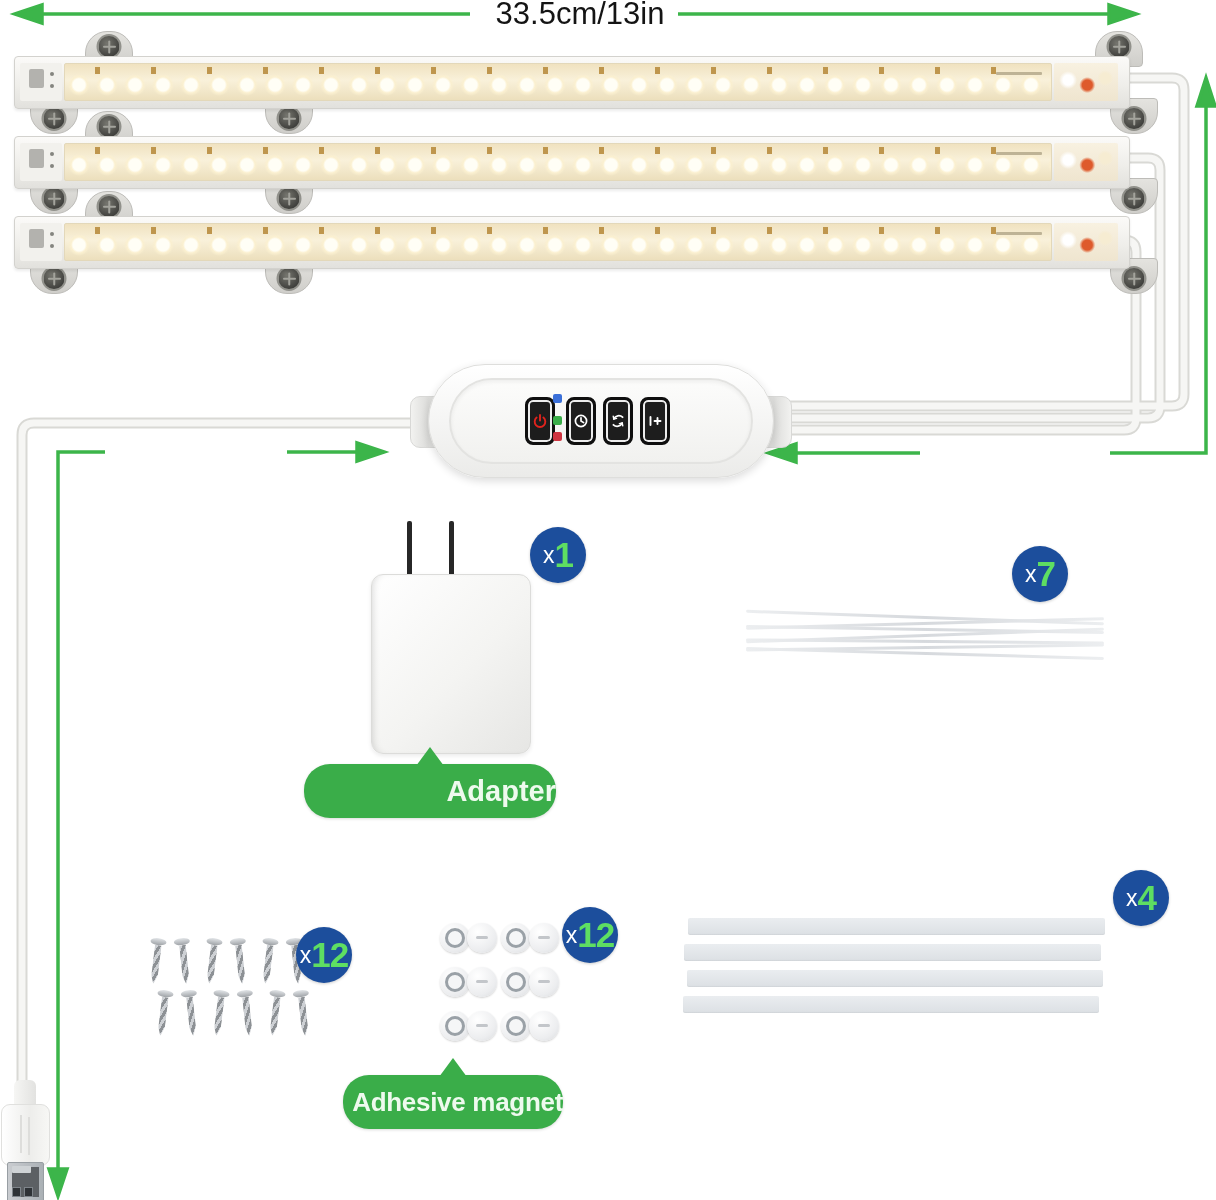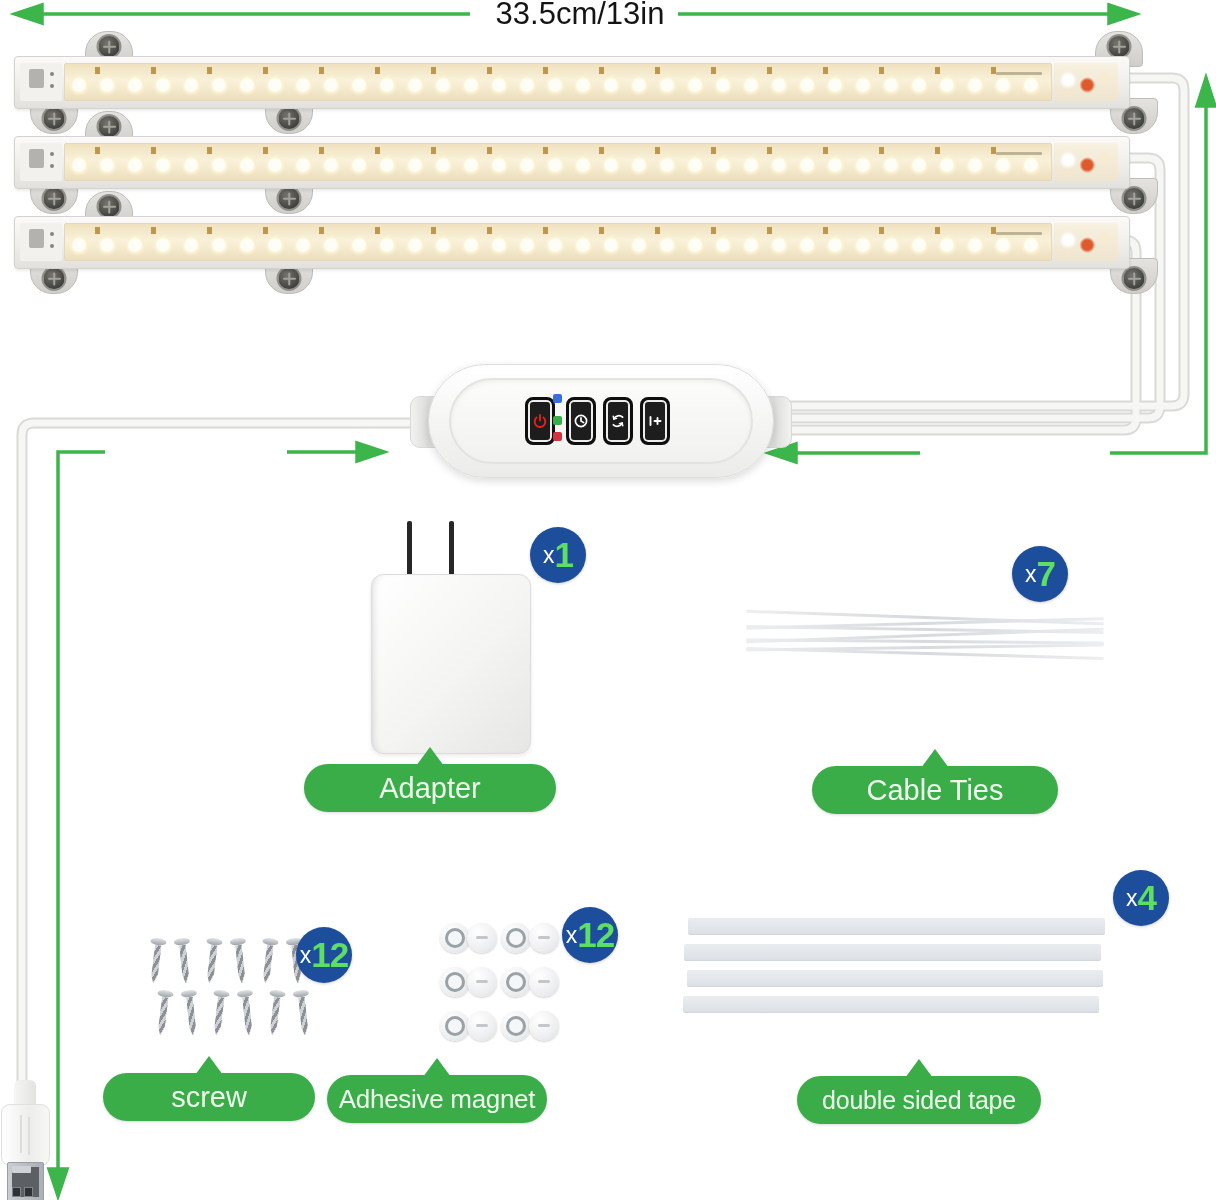--- a/index.html
+++ b/index.html
@@ -46,22 +46,22 @@
   .collar{position:absolute;width:34px;height:50px;top:396px;border-radius:10px;z-index:18;
        background:linear-gradient(90deg,#f2f2f0,#dcdcda 50%,#f2f2f0);border:1px solid #d8d8d6;}
   #controller{position:absolute;left:428px;top:364px;width:344px;height:112px;border-radius:58px;z-index:20;
        background:linear-gradient(180deg,#ffffff,#ebebe9);border:1px solid #dededc;box-shadow:0 3px 8px rgba(0,0,0,.14);}
   #controller .face{position:absolute;left:20px;right:20px;top:13px;bottom:13px;border-radius:44px;
        background:linear-gradient(180deg,#fcfcfb,#f1f1ef);border:2px solid #e3e3e1;box-shadow:inset 0 2px 4px rgba(0,0,0,.06);}
   .cbtn{position:absolute;width:24px;height:42px;top:32px;border-radius:8px;background:#1d1d1d;
        border:3px solid #0f0f0f;box-shadow:inset 0 0 0 2px #ececec;display:flex;align-items:center;justify-content:center;}
   .ind{position:absolute;width:9px;height:9px;border-radius:2px;}
   
-  .pill{position:absolute;height:48px;border-radius:26px;background:var(--pill-green);
-       color:var(--pill-text);font-weight:normal;display:flex;align-items:center;justify-content:center;
+  .pill{position:absolute;height:54px;border-radius:26px;background:var(--pill-green);
+       color:var(--pill-text);font-weight:bold;display:flex;align-items:center;justify-content:flex-end;
        z-index:15;box-shadow:0 1px 3px rgba(0,0,0,.15);}
   .pill::before{content:"";position:absolute;top:-17px;left:50%;transform:translateX(-50%);
        border:14px solid transparent;border-top:0;border-bottom:19px solid var(--pill-green);}
   .badge{position:absolute;width:56px;height:56px;border-radius:50%;background:var(--badge-blue);z-index:15;
        display:flex;align-items:center;justify-content:center;box-shadow:0 1px 3px rgba(0,0,0,.2);}
   .badge .bx{color:var(--badge-x);font-size:23px;font-weight:normal;}
   .badge .bn{color:var(--badge-num);font-size:35px;font-weight:bold;letter-spacing:-1px;}
   
   #adapter-body{position:absolute;left:371px;top:574px;width:158px;height:178px;border-radius:12px;z-index:12;
        background:linear-gradient(135deg,#ffffff 0%,#f4f4f2 55%,#e6e6e4);border:1px solid #dcdcda;
@@ -253,23 +253,20 @@
       <div class="tie" style="left: 746px; top: 628px; transform: rotate(1deg);"></div>
       <div class="tie" style="left: 746px; top: 634px; transform: rotate(-2deg);"></div>
       <div class="tie" style="left: 746px; top: 640px; transform: rotate(0.5deg);"></div>
       <div class="tie" style="left: 746px; top: 646px; transform: rotate(-0.8deg);"></div>
       <div class="tie" style="left: 746px; top: 652px; transform: rotate(1.6deg);"></div>
     </div>
   <div class="badge" style="left:1012px;top:546px;">
     <span class="bx">x</span>
       <span class="bn">7</span>
   </div>
-  <div class="pill" style="left:812px;top:766px;width:246px;font-size:29px;">
-    <span>Cable Ties</span>
-  </div>
 
   <div id="screws">
       <div class="sc" style="left: 148px; top: 938px;">
         <div class="h"></div>
         <div class="s"></div>
       </div>
       <div class="sc" style="left: 176px; top: 938px;">
         <div class="h"></div>
         <div class="s"></div>
       </div>
@@ -310,59 +307,53 @@
         <div class="s"></div>
       </div>
       <div class="sc" style="left: 295px; top: 990px;">
         <div class="h"></div>
         <div class="s"></div>
       </div>
     </div>
   <div class="badge" style="left:296px;top:927px;">
     <span class="bx">x</span>
       <span class="bn">12</span>
-  </div>
-  <div class="pill" style="left:103px;top:1073px;width:212px;font-size:29px;">
-    <span>screw</span>
   </div>
 
   <div id="magnets">
       <div class="mag ring" style="left: 440px; top: 923px;"></div>
       <div class="mag plain" style="left: 467px; top: 923px;"></div>
       <div class="mag ring" style="left: 501px; top: 923px;"></div>
       <div class="mag plain" style="left: 529px; top: 923px;"></div>
       <div class="mag ring" style="left: 440px; top: 967px;"></div>
       <div class="mag plain" style="left: 467px; top: 967px;"></div>
       <div class="mag ring" style="left: 501px; top: 967px;"></div>
       <div class="mag plain" style="left: 529px; top: 967px;"></div>
       <div class="mag ring" style="left: 440px; top: 1011px;"></div>
       <div class="mag plain" style="left: 467px; top: 1011px;"></div>
       <div class="mag ring" style="left: 501px; top: 1011px;"></div>
       <div class="mag plain" style="left: 529px; top: 1011px;"></div>
     </div>
   <div class="badge" style="left:562px;top:907px;">
     <span class="bx">x</span>
       <span class="bn">12</span>
   </div>
-  <div class="pill" style="left:327px;top:1075px;width:220px;font-size:26px;letter-spacing:-0.3px;">
+  <div class="pill" style="left:343px;top:1075px;width:220px;font-size:26px;letter-spacing:-0.3px;">
     <span>Adhesive magnet</span>
   </div>
 
   <div id="tape">
       <div class="strip" style="left: 688px; top: 918px; width: 417px;"></div>
       <div class="strip" style="left: 684px; top: 944px; width: 417px;"></div>
       <div class="strip" style="left: 687px; top: 970px; width: 416px;"></div>
       <div class="strip" style="left: 683px; top: 996px; width: 416px;"></div>
     </div>
   <div class="badge" style="left:1113px;top:870px;">
     <span class="bx">x</span>
       <span class="bn">4</span>
-  </div>
-  <div class="pill" style="left:797px;top:1076px;width:244px;font-size:25px;letter-spacing:-0.2px;">
-    <span>double sided tape</span>
   </div>
 
   <div id="usb">
     <div class="neck"></div>
     <div class="body"></div>
     <div class="metal">
       <div class="face"></div>
       <div class="slot"></div>
       <div class="p1"></div>
       <div class="p2"></div>

